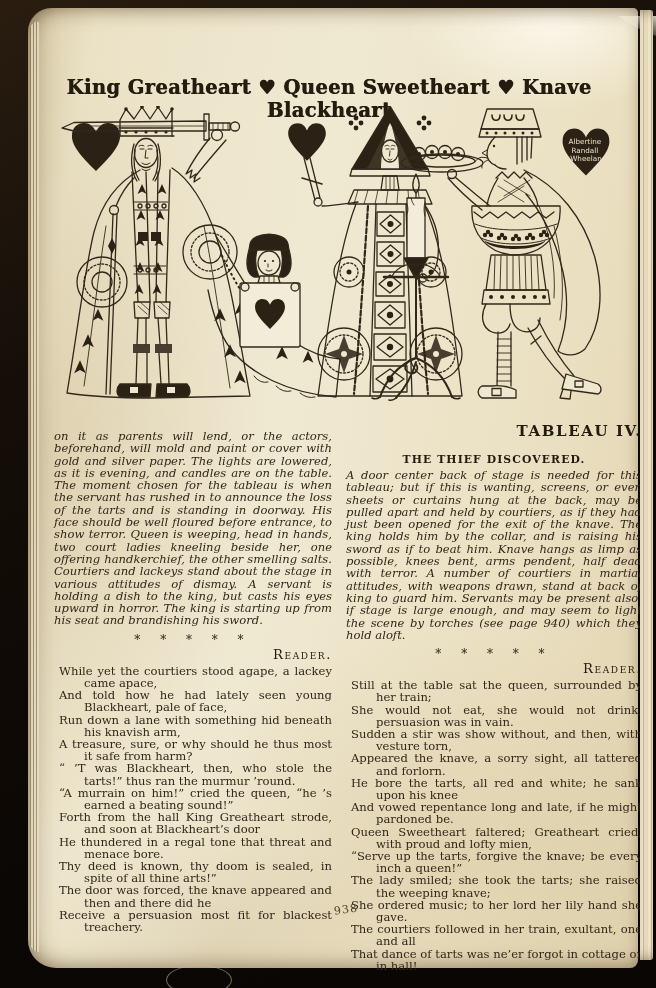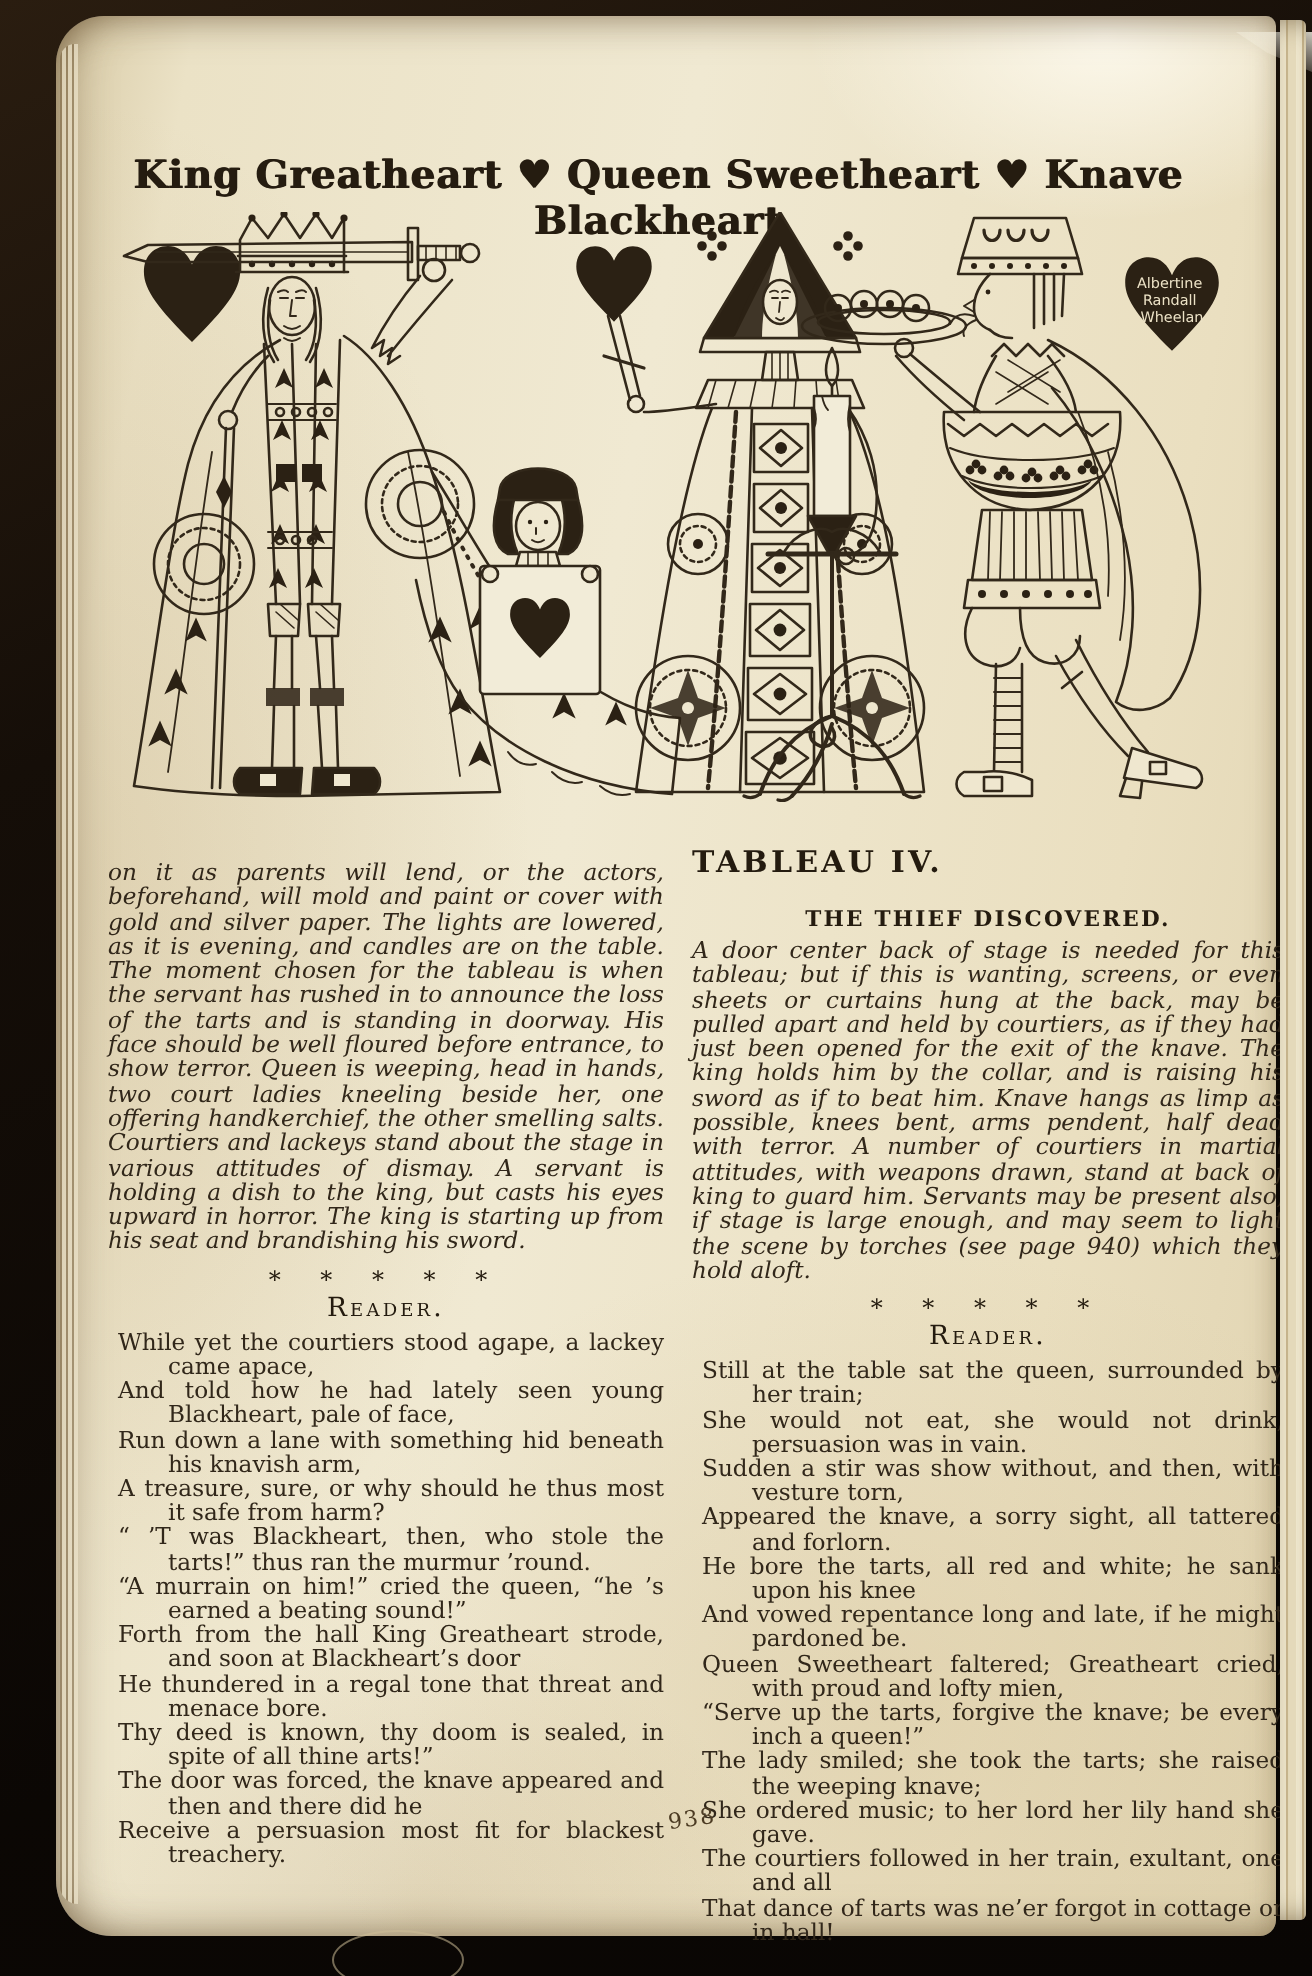--- a/index.html
+++ b/index.html
@@ -23,24 +23,24 @@
     border-radius:20px 0 0 24px;
     background:repeating-linear-gradient(90deg, rgba(116,92,56,.45) 0 1px, rgba(238,229,204,.7) 1px 3px);}
   .title{position:absolute;left:14px;right:22px;top:68px;text-align:center;
     font-size:19.5px;font-weight:bold;letter-spacing:.4px;color:#251c10;
     text-shadow:.6px 0 0 #251c10;}
   .illustration{position:absolute;left:26px;top:98px;}
   .content{position:absolute;left:26px;top:414px;width:588px;display:flex;gap:14px;color:#31271a;}
   .col-left{flex:0 0 278px;padding-top:8px;}
   .col-right{flex:1;min-width:0;}
   .intro{font-style:italic;font-size:11.6px;line-height:12.3px;text-align:justify;margin:0;}
-  .head{margin:0;text-align:left;font-size:15px;font-weight:bold;letter-spacing:1.6px;color:#241b0f;}
+  .head{margin:0;text-align:right;font-size:15px;font-weight:bold;letter-spacing:1.6px;color:#241b0f;}
   .subhead{margin:13px 0 3px;text-align:center;font-size:10.8px;font-weight:bold;letter-spacing:1.1px;color:#241b0f;}
   .sep{text-align:center;letter-spacing:8px;font-size:12px;margin:6px 0 0;color:#241b0f;}
-  .reader{text-align:center;font-variant:small-caps;letter-spacing:1.6px;font-size:13.2px;margin:0 0 3px;color:#241b0f;}
+  .reader{text-align:right;font-variant:small-caps;letter-spacing:1.6px;font-size:13.2px;margin:0 0 3px;color:#241b0f;}
   .verse p{margin:0;font-size:11.6px;line-height:12.2px;text-align:justify;
     padding-left:30px;text-indent:-25px;}
   .pagenum{position:absolute;left:306px;top:895px;font-size:11px;color:#4c3b23;
     transform:rotate(-8deg);letter-spacing:1px;}
   .next-page{position:absolute;left:640px;top:10px;width:13px;height:950px;border-radius:0 3px 3px 0;
     background:repeating-linear-gradient(90deg,#efe7cd 0 3px,#c9b890 3px 4px,#e6dbbc 4px 8px);
     box-shadow:inset 0 10px 14px -10px rgba(80,60,30,.6), inset 0 -10px 14px -10px rgba(80,60,30,.6);}
   .fold{position:absolute;left:590px;top:8px;width:52px;height:26px;
     background:linear-gradient(205deg, rgba(255,252,240,.95), rgba(255,252,240,0) 70%);
     clip-path:polygon(0 0,100% 0,100% 100%,30% 40%);}

